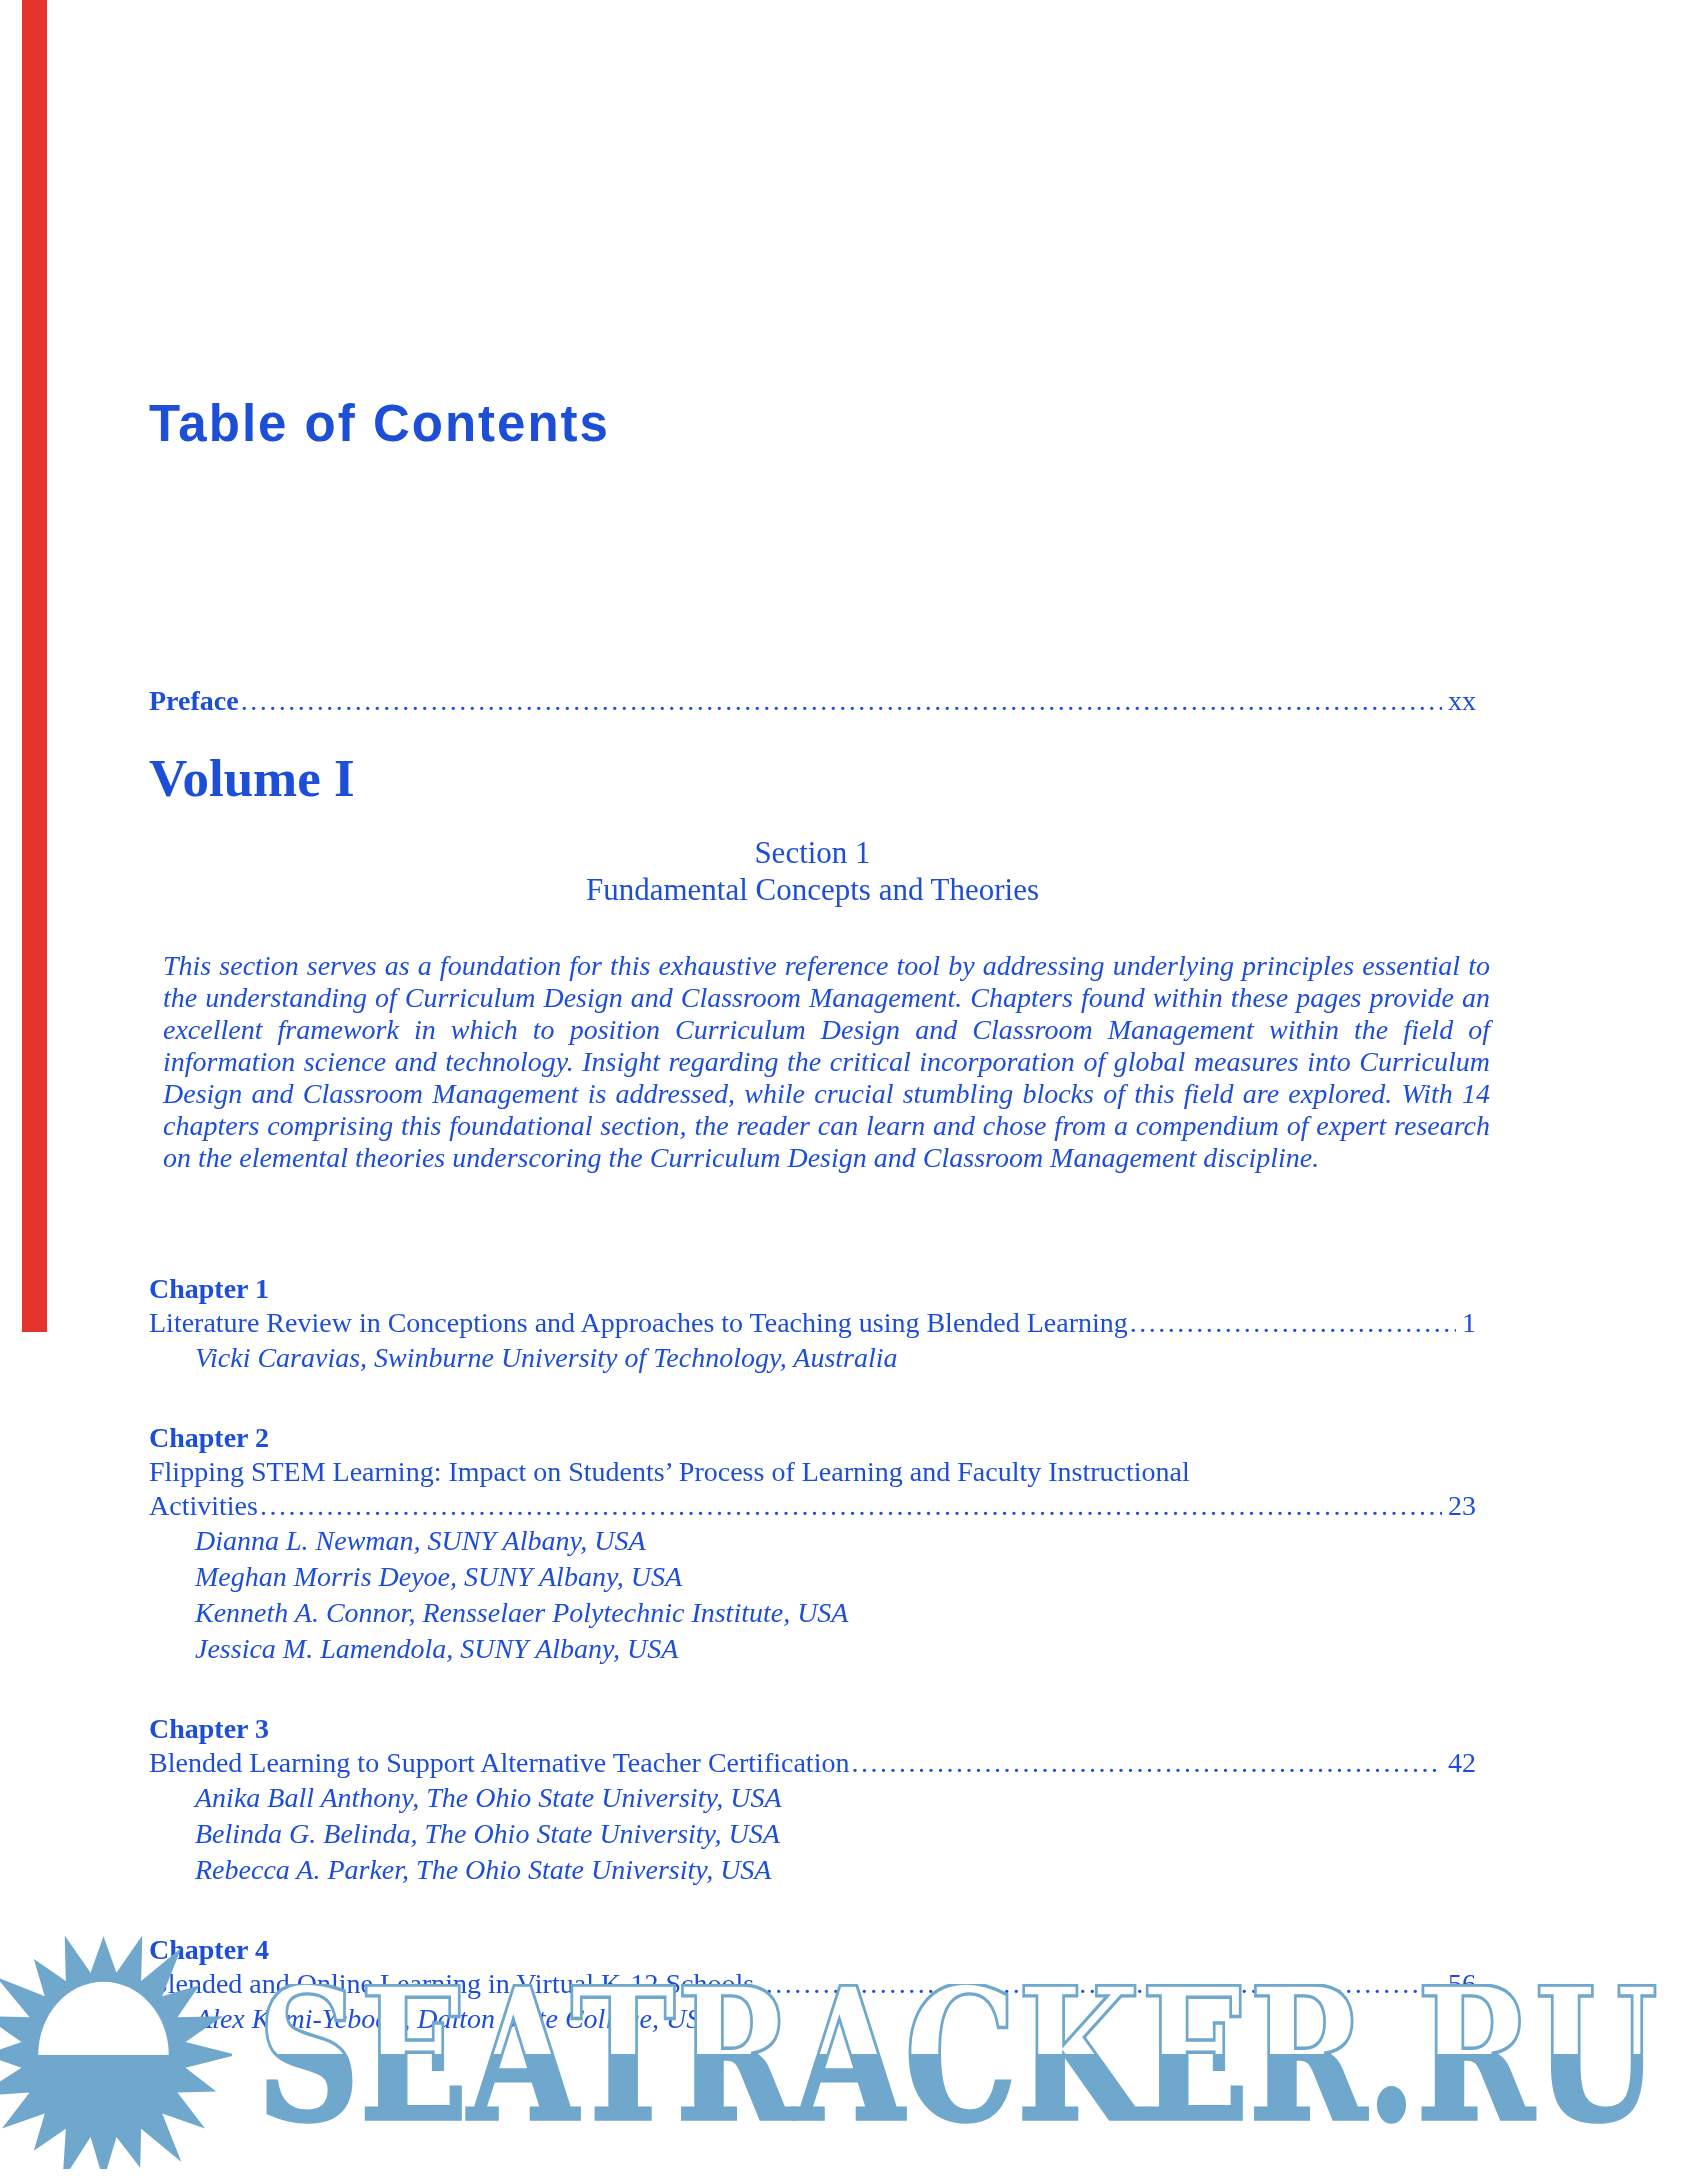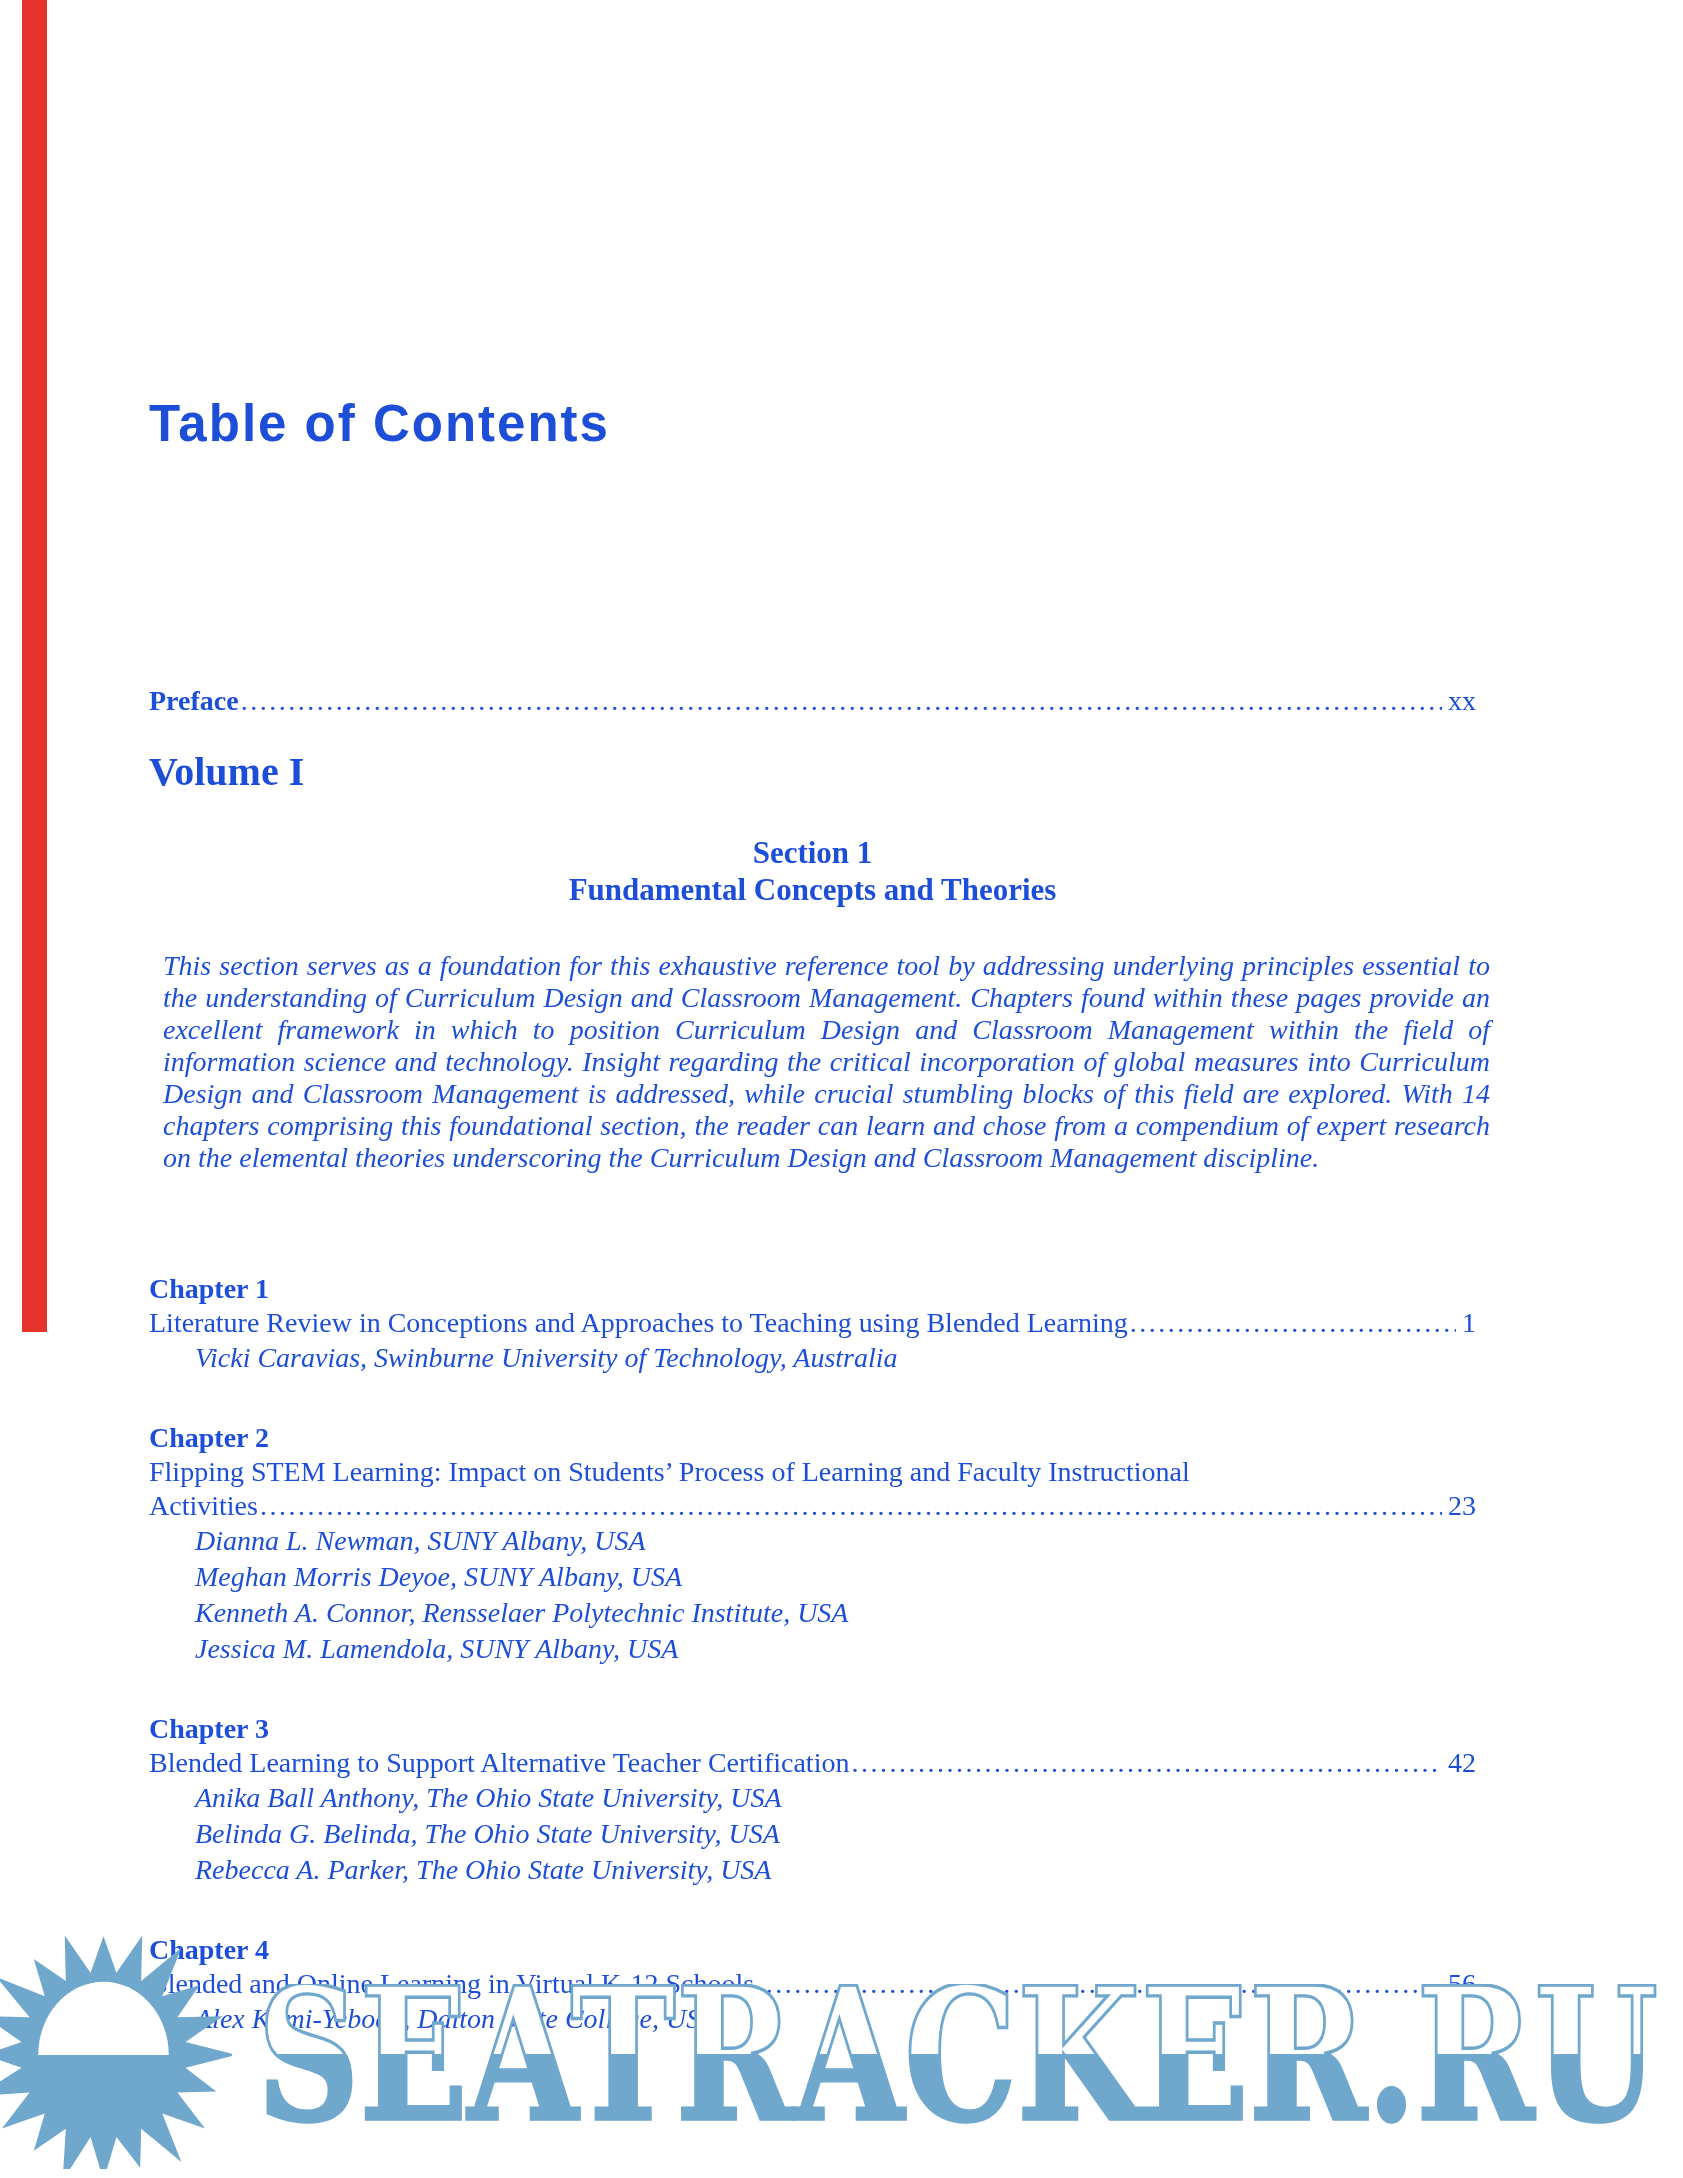--- a/index.html
+++ b/index.html
@@ -40,27 +40,27 @@
     white-space: nowrap;
     letter-spacing: 2.5px;
     margin: 0 6px 0 2px;
     min-width: 24px;
   }
   .pagenum { white-space: nowrap; }
 
   .volume-heading {
     top: 748px;
     margin: 0;
-    font-size: 40px;
+    font-size: 53px;
     font-weight: bold;
   }
   .section-head {
     top: 834px;
     text-align: center;
-    font-weight: bold;
+    font-weight: normal;
     font-size: 31px;
     line-height: 37px;
   }
   .section-desc {
     top: 936px;
     margin: 14px;
     font-style: italic;
     font-size: 28px;
     line-height: 32px;
     text-align: justify;

